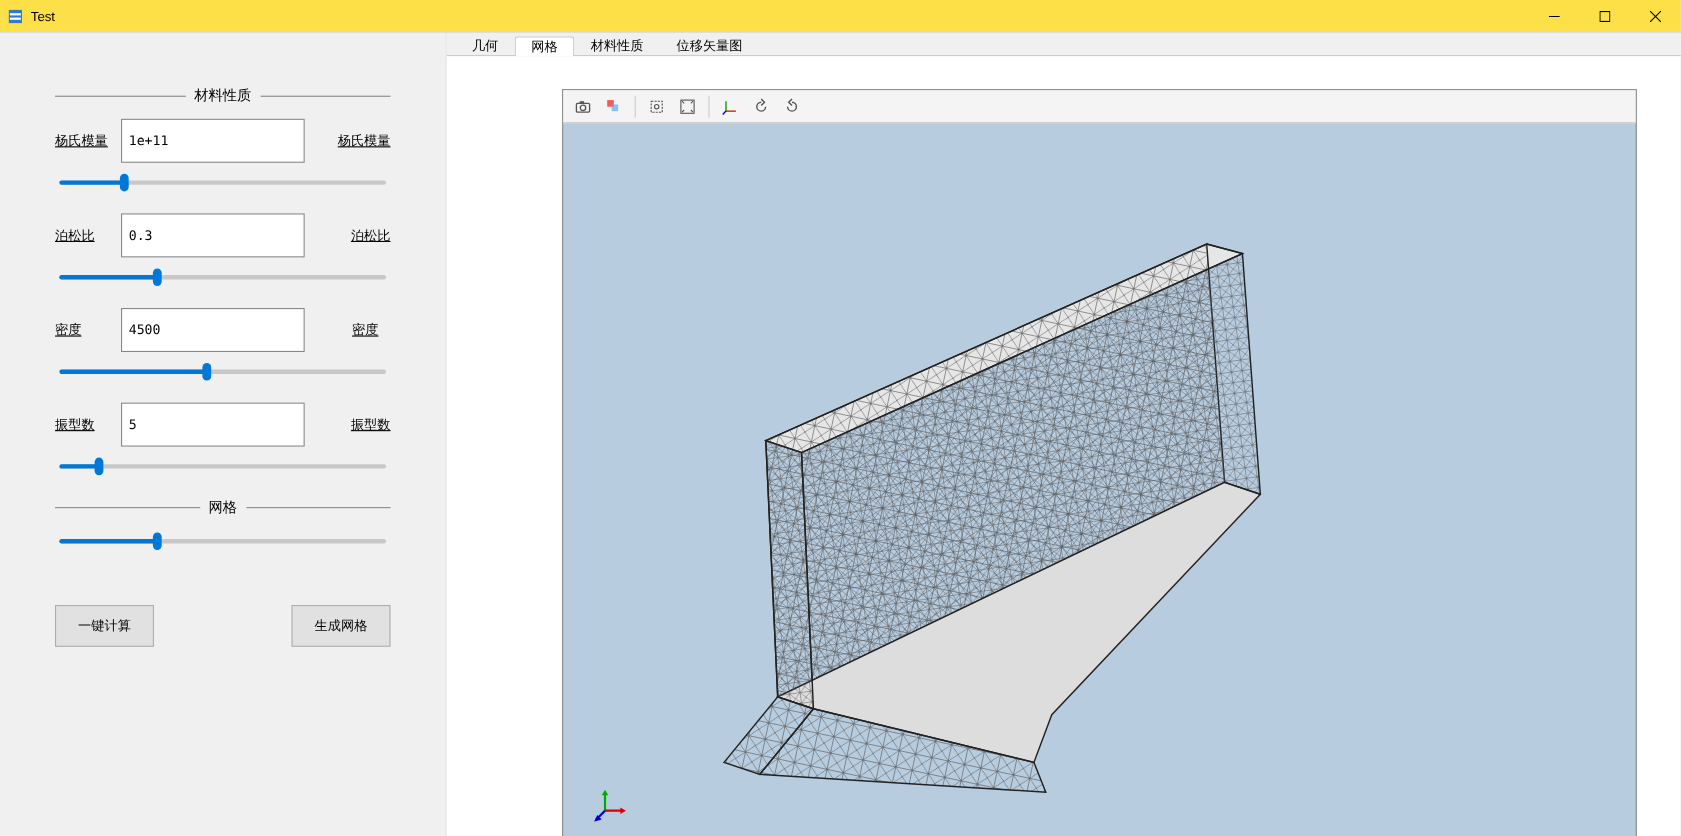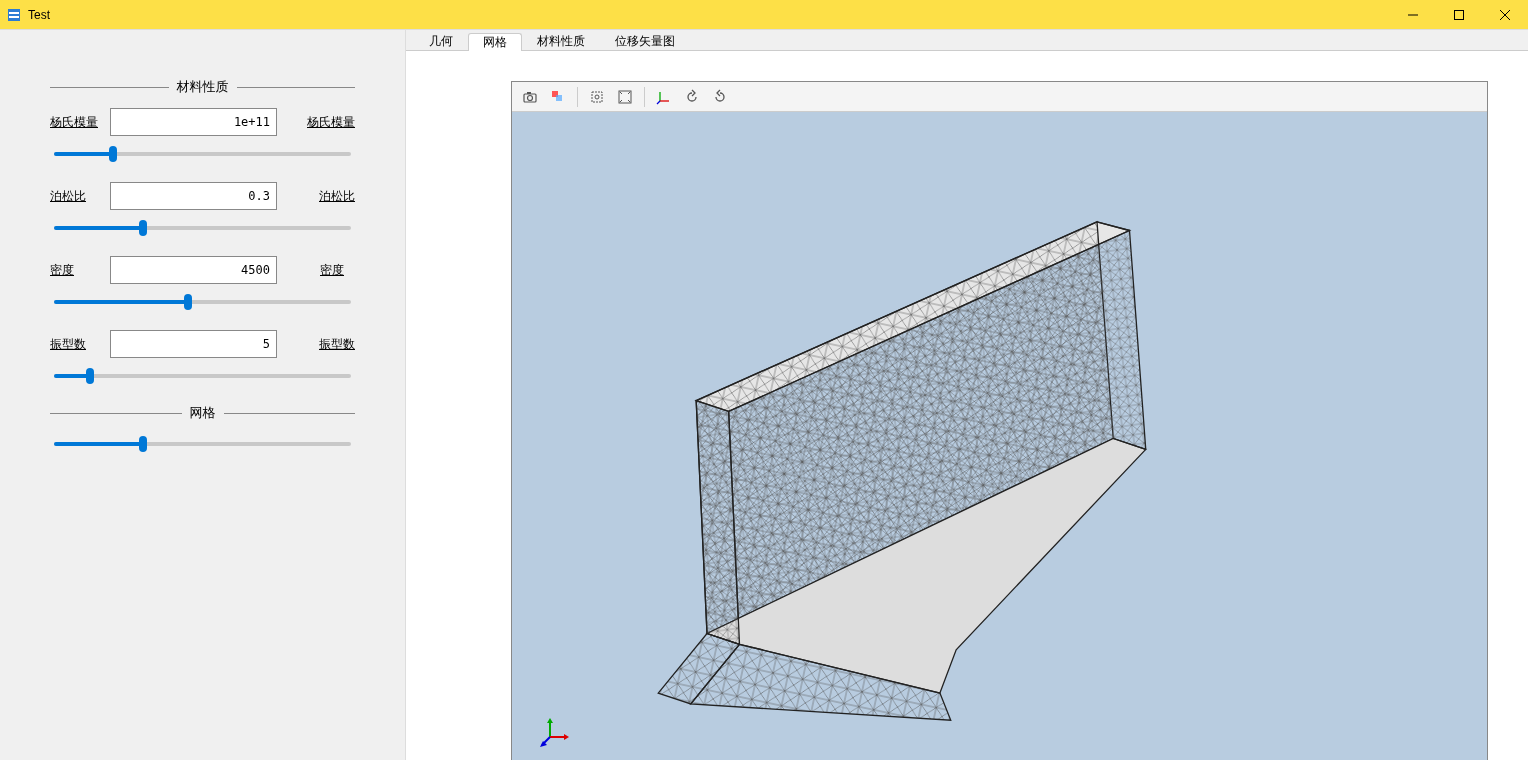--- a/index.html
+++ b/index.html
@@ -14,21 +14,21 @@
 .main { display: flex; height: calc(100vh - 30px); }
 .side-panel { width: 405px; background: #f0f0f0; padding: 30px 50px 20px 50px; overflow-y: auto; }
 .content-area { flex: 1; background: #fff; display: flex; flex-direction: column; border-left: 1px solid #ddd; }
 
 .section-title { display: flex; align-items: center; margin: 18px 0 12px 0; font-size: 13px; }
 .section-title::before, .section-title::after { content: ""; flex: 1; height: 1px; background: #888; }
 .section-title span { padding: 0 8px; }
 
 .form-row { display: flex; align-items: center; margin-bottom: 2px; text-decoration: underline; }
 .form-label { width: 60px; font-size: 12px; text-align: left; }
-.form-input { flex: 1; height: 28px; border: 1px solid #888; padding: 0 6px; font-family: Consolas, monospace; font-size: 12px; background: #fff; text-align: right; }
+.form-input { flex: 1; height: 40px; border: 1px solid #888; padding: 0 6px; font-family: Consolas, monospace; font-size: 12px; background: #fff; }
 .form-input-wrap { flex: 1; max-width: 145px; }
 .form-suffix { margin-left: auto; font-size: 12px; color: #000; min-width: 50px; text-align: left; padding-left: 15px; }
 
 .slider-wrap { margin: 8px 0 20px 0; padding-left: 4px; padding-right: 4px; }
 .slider { width: 100%; height: 18px; position: relative; }
 .slider-track { position: absolute; top: 8px; left: 0; right: 0; height: 4px; background: #c8c8c8; border-radius: 2px; }
 .slider-fill { position: absolute; top: 8px; left: 0; height: 4px; background: #0078d7; border-radius: 2px; }
 .slider-thumb { position: absolute; top: 2px; width: 8px; height: 16px; background: #0078d7; border-radius: 4px; transform: translateX(-4px); }
 
 .btn-row { display: flex; justify-content: space-between; margin-top: 50px; gap: 20px; }
@@ -143,20 +143,24 @@
       </div>
 
     <div class="slider-wrap">
         <div class="slider">
       <div class="slider-track"></div>
           <div class="slider-fill" style="width:30%"></div>
           <div class="slider-thumb" style="left:30%"></div>
     </div>
       </div>
 
+    <div class="btn-row">
+      <button class="btn">一键计算</button>
+      <button class="btn">生成网格</button>
+    </div>
 
   </div>
 
   <div class="content-area">
     <div class="tabs">
       <div class="tab">几何</div>
       <div class="tab active">网格</div>
       <div class="tab">材料性质</div>
       <div class="tab">位移矢量图</div>
     </div>

